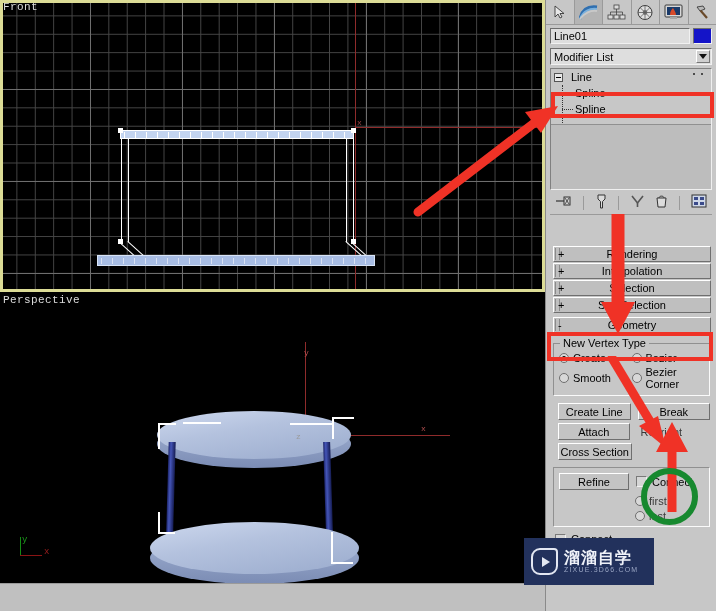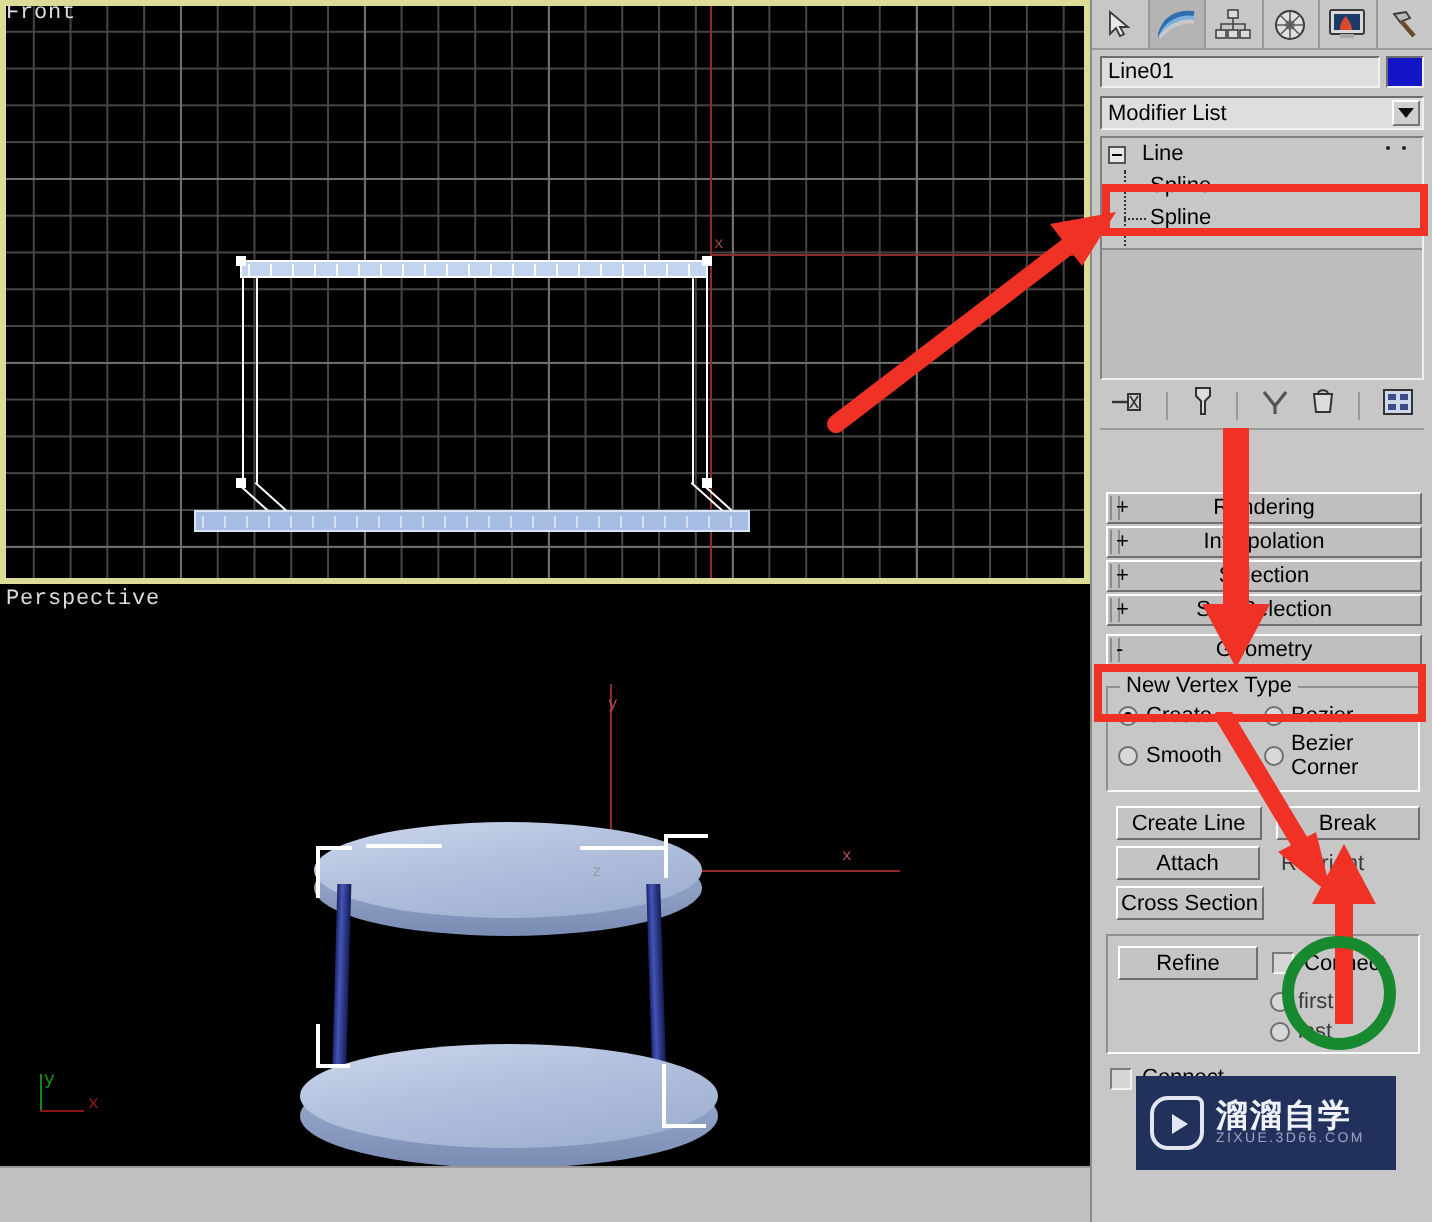--- a/index.html
+++ b/index.html
@@ -425,21 +425,21 @@
     border: 6px solid #17892f;
     border-radius: 50%;
     box-sizing: border-box;
     z-index: 61;
     pointer-events: none;
   }
 
   
   .watermark {
     position: absolute;
-    left: 568px; top: 538px;
+    left: 524px; top: 538px;
     width: 130px; height: 47px;
     background: #22315c;
     z-index: 80;
     display: flex;
     align-items: center;
     padding-left: 7px;
     box-sizing: border-box;
     gap: 6px;
   }
   .wm-logo {

